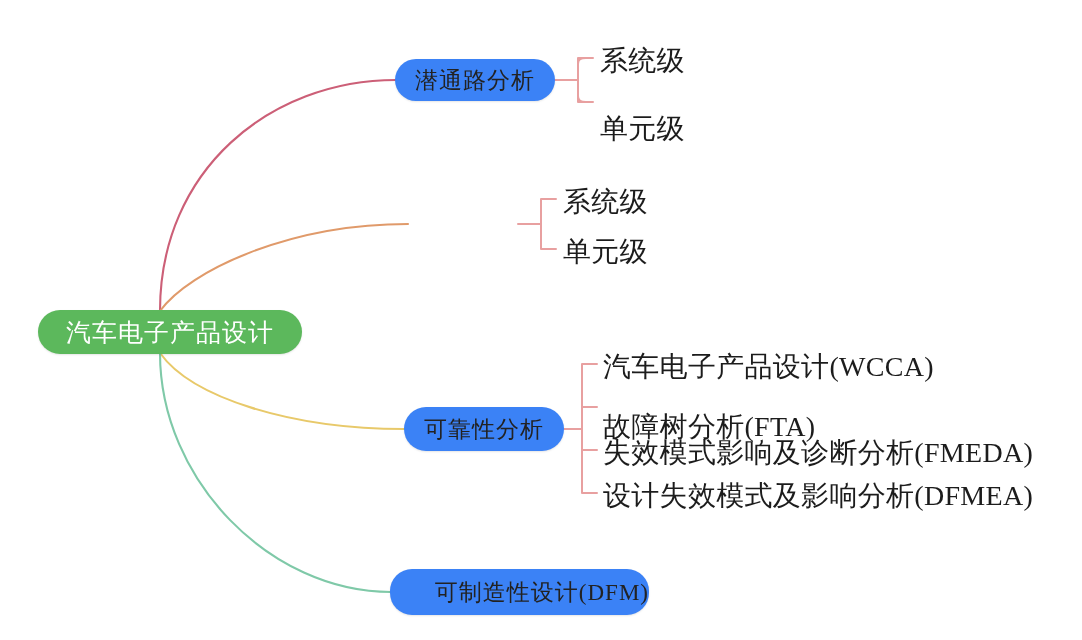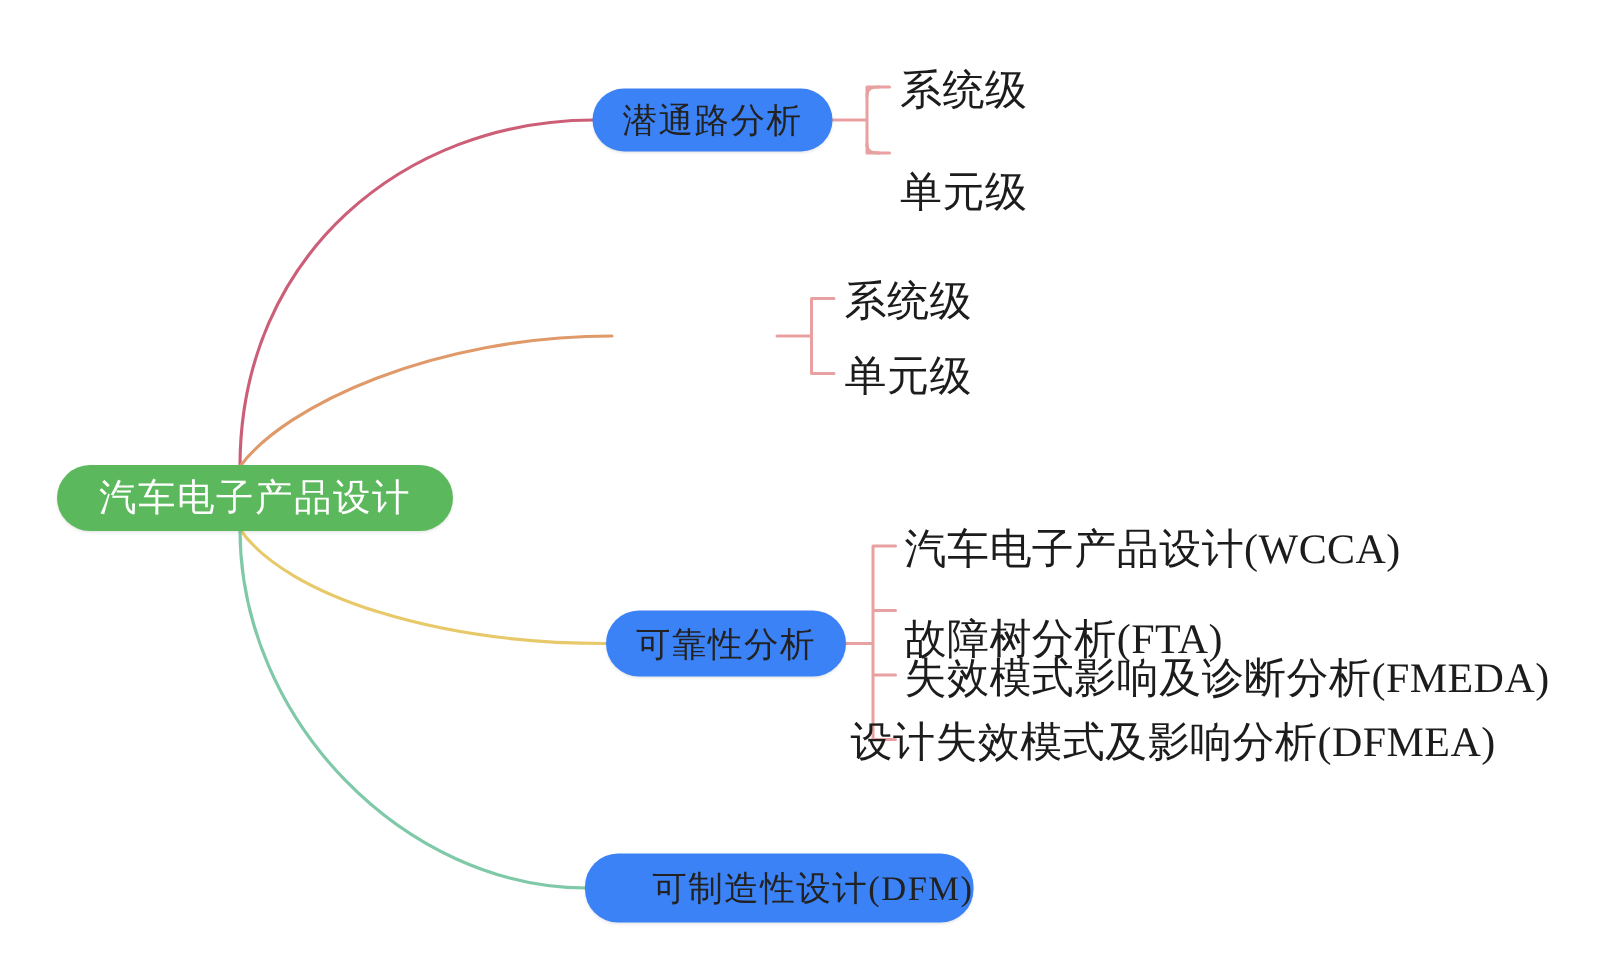--- a/index.html
+++ b/index.html
@@ -108,21 +108,21 @@
   </div>
   <div class="leaf-label" style="left:603px; top:353px;">
     <span>汽车电子产品设计(WCCA)</span>
   </div>
   <div class="leaf-label" style="left:603px; top:396px;margin-top:17px;">
     <span>故障树分析(FTA)</span>
   </div>
   <div class="leaf-label" style="left:603px; top:439px;text-align:center;">
     <span>失效模式影响及诊断分析(FMEDA)</span>
   </div>
-  <div class="leaf-label" style="left:567px; top:482px;font-family:Liberation Serif, serif;">
+  <div class="leaf-label" style="left:603px; top:482px;font-family:Liberation Serif, serif;">
     <span>设计失效模式及影响分析(DFMEA)</span>
   </div>
 
   <div class="node node-branch" style="left:390px; top:569px; width:259px; height:46px;justify-content:flex-end;">
     <span>可制造性设计(DFM)</span>
   </div>
 
 </div>
 
 </body></html>

